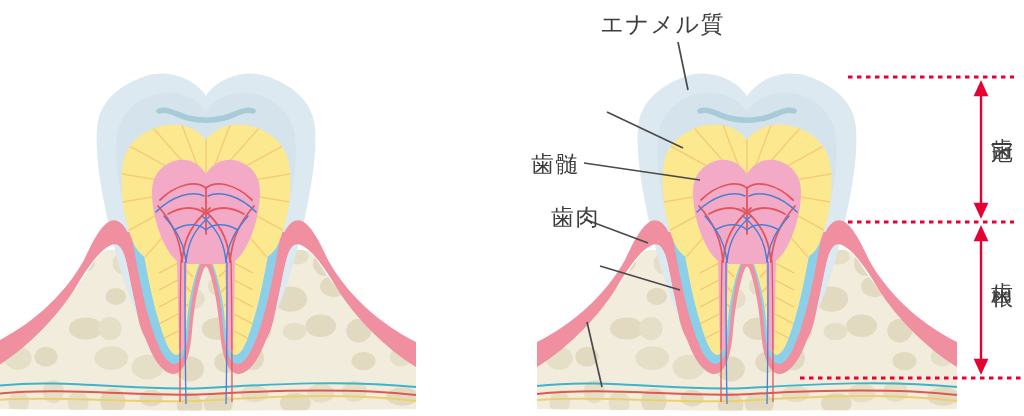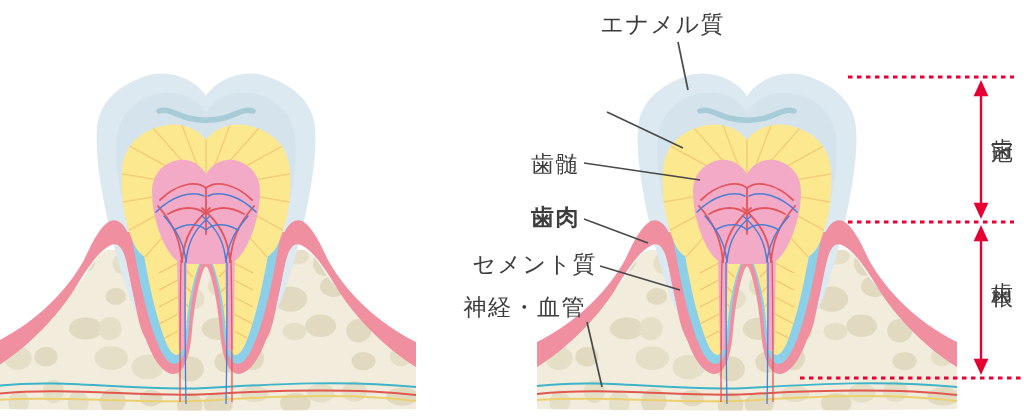--- a/index.html
+++ b/index.html
@@ -238,20 +238,18 @@
         <polygon points="981,216 975.5,204 986.5,204"></polygon>
         <line x1="981" y1="239" x2="981" y2="361"></line>
         <polygon points="981,228 975.5,240 986.5,240"></polygon>
         <polygon points="981,372 975.5,360 986.5,360"></polygon>
       </g>
     </g>
   </svg>
 
   <div class="callout-label" style="right:299px;top:12px;">エナメル質</div>
   <div class="callout-label" style="right:444px;top:152px;margin-left:44px;">歯髄</div>
-  <div class="callout-label" style="right:444px;top:205px;font-weight:bold;">歯肉</div>
-  <div class="callout-label" style="right:427px;top:252px;">セメント質</div>
-  <div class="callout-label" style="right:438px;top:295px;">神経・血管</div>
+  <div class="callout-label" style="right:424px;top:205px;">歯肉</div>
 
   <div class="bracket-label" style="left:991px;top:120px;">歯冠</div>
   <div class="bracket-label" style="left:991px;top:264px;">歯根</div>
 
 </div>
 
 </body></html>

